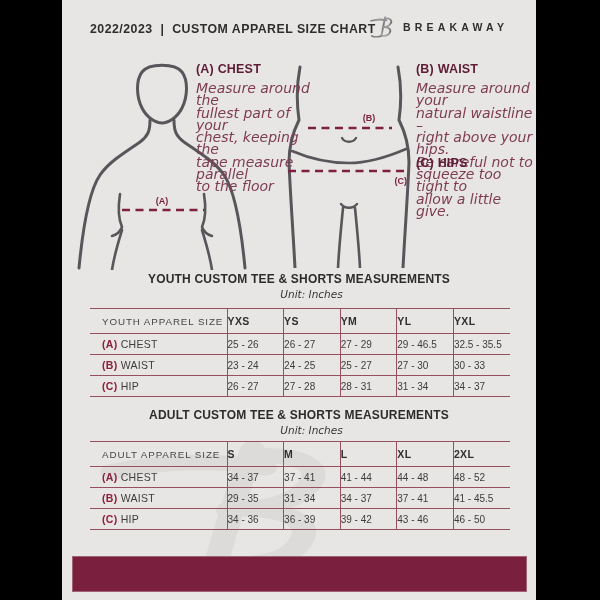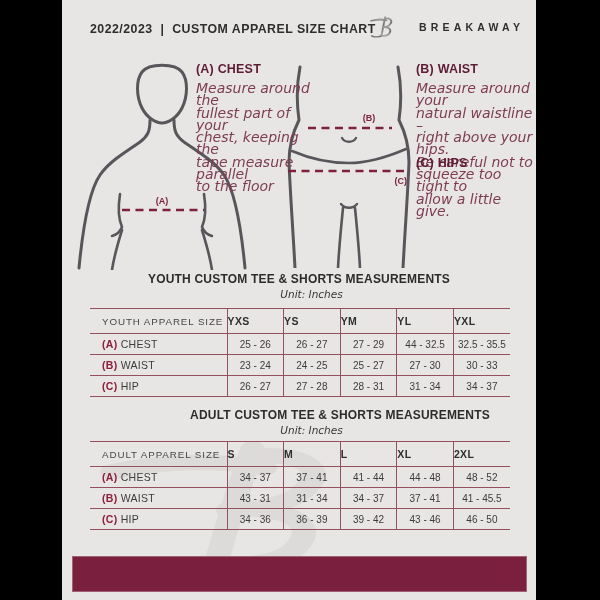--- a/index.html
+++ b/index.html
@@ -12,21 +12,21 @@
   .letterbox.right { left:536px; width:64px; }
 
   .panel { position:absolute; left:62px; top:0; width:474px; height:600px; background:#e8e6e4; }
 
   
   .hdr-title {
     position:absolute; left:28px; top:21px; font-size:13px; font-weight:bold;
     letter-spacing:0.5px; color:#2e2e2e; white-space:pre;
     transform:scaleX(0.95); transform-origin:left center;
   }
-  .brand { position:absolute; left:306px; top:13px; display:flex; align-items:center; gap:24px; }
+  .brand { position:absolute; left:306px; top:13px; display:flex; align-items:center; gap:8px; }
   .brand-name { font-size:10.5px; font-weight:bold; letter-spacing:4.2px; color:#2e2e2e; white-space:nowrap; }
 
   
   .guide-block { position:absolute; width:120px; }
   .guide-heading { font-weight:bold; font-size:12.5px; color:#5d1c36; letter-spacing:0.2px; }
   .guide-body {
     margin-top:6px; font-style:italic; font-size:14px; line-height:12.3px;
     color:#7d3c54; white-space:pre-line; font-family:"DejaVu Sans", sans-serif;
   }
   .fig { position:absolute; }
@@ -40,21 +40,21 @@
     position:absolute; left:0; width:499px; text-align:center; z-index:1;
     font-style:italic; font-size:10.5px; color:#343434; font-family:"DejaVu Sans", sans-serif;
   }
 
   
   table.size { position:absolute; left:28px; width:420px; border-collapse:collapse; table-layout:fixed; z-index:2; }
   table.size th, table.size td { border-top:1px solid #95505f; border-bottom:1px solid #95505f; padding:0; }
   table.size th + th, table.size td + td { border-left:1px solid #95505f; }
   table.size th { height:24px; font-size:10.5px; font-weight:bold; color:#2f2f2f; letter-spacing:0.4px; text-align:left; }
   table.size th.lbl { font-weight:normal; font-size:9.8px; letter-spacing:0.9px; color:#464646; text-align:left; padding-left:12px; }
-  table.size td { height:20px; font-size:10px; color:#3c3c3c; text-align:center; }
+  table.size td { height:20px; font-size:10px; color:#3c3c3c; }
   table.size td.lbl { text-align:left; padding-left:12px; font-size:10.5px; letter-spacing:0.3px; color:#3c3c3c; }
   table.size td.lbl .pfx { color:#8c1f3c; font-weight:bold; }
 
   .watermark { position:absolute; left:26px; top:422px; z-index:0; opacity:1; }
 
   .footer-bar {
     position:absolute; left:10px; top:556px; width:455px; height:36px;
     background:#7a1f3e; box-shadow:inset 0 0 0 1px rgba(235,222,226,0.35); z-index:3;
   }
 </style>
@@ -164,21 +164,21 @@
         <th>YS</th>
         <th>YM</th>
         <th>YL</th>
         <th>YXL</th>
       </tr>
       <tr>
         <td class="lbl"><span class="pfx">(A)</span> <span>CHEST</span></td>
         <td>25 - 26</td>
         <td>26 - 27</td>
         <td>27 - 29</td>
-        <td>44 - 32.5</td>
+        <td>29 - 46.5</td>
         <td>32.5 - 35.5</td>
       </tr>
       <tr>
         <td class="lbl"><span class="pfx">(B)</span> <span>WAIST</span></td>
         <td>23 - 24</td>
         <td>24 - 25</td>
         <td>25 - 27</td>
         <td>27 - 30</td>
         <td>30 - 33</td>
       </tr>
@@ -186,21 +186,21 @@
         <td class="lbl"><span class="pfx">(C)</span> <span>HIP</span></td>
         <td>26 - 27</td>
         <td>27 - 28</td>
         <td>28 - 31</td>
         <td>31 - 34</td>
         <td>34 - 37</td>
       </tr>
     </tbody>
       </table>
 
-    <div class="section-title" style="top:408px;margin-left:41px;">ADULT CUSTOM TEE &amp; SHORTS MEASUREMENTS</div>
+    <div class="section-title" style="top:408px;">ADULT CUSTOM TEE &amp; SHORTS MEASUREMENTS</div>
     <div class="unit" style="top:424px;">Unit: Inches</div>
     <table class="size" style="top:441px;">
       <colgroup>
           <col style="width:137px">
           <col span="5">
         </colgroup>
       <tbody>
           <tr>
         <th class="lbl">ADULT APPAREL SIZE</th>
         <th>S</th>
@@ -212,21 +212,21 @@
       <tr>
         <td class="lbl"><span class="pfx">(A)</span> <span>CHEST</span></td>
         <td>34 - 37</td>
         <td>37 - 41</td>
         <td>41 - 44</td>
         <td>44 - 48</td>
         <td>48 - 52</td>
       </tr>
       <tr>
         <td class="lbl"><span class="pfx">(B)</span> <span>WAIST</span></td>
-        <td>43 - 31</td>
+        <td>29 - 35</td>
         <td>31 - 34</td>
         <td>34 - 37</td>
         <td>37 - 41</td>
         <td>41 - 45.5</td>
       </tr>
       <tr>
         <td class="lbl"><span class="pfx">(C)</span> <span>HIP</span></td>
         <td>34 - 36</td>
         <td>36 - 39</td>
         <td>39 - 42</td>

